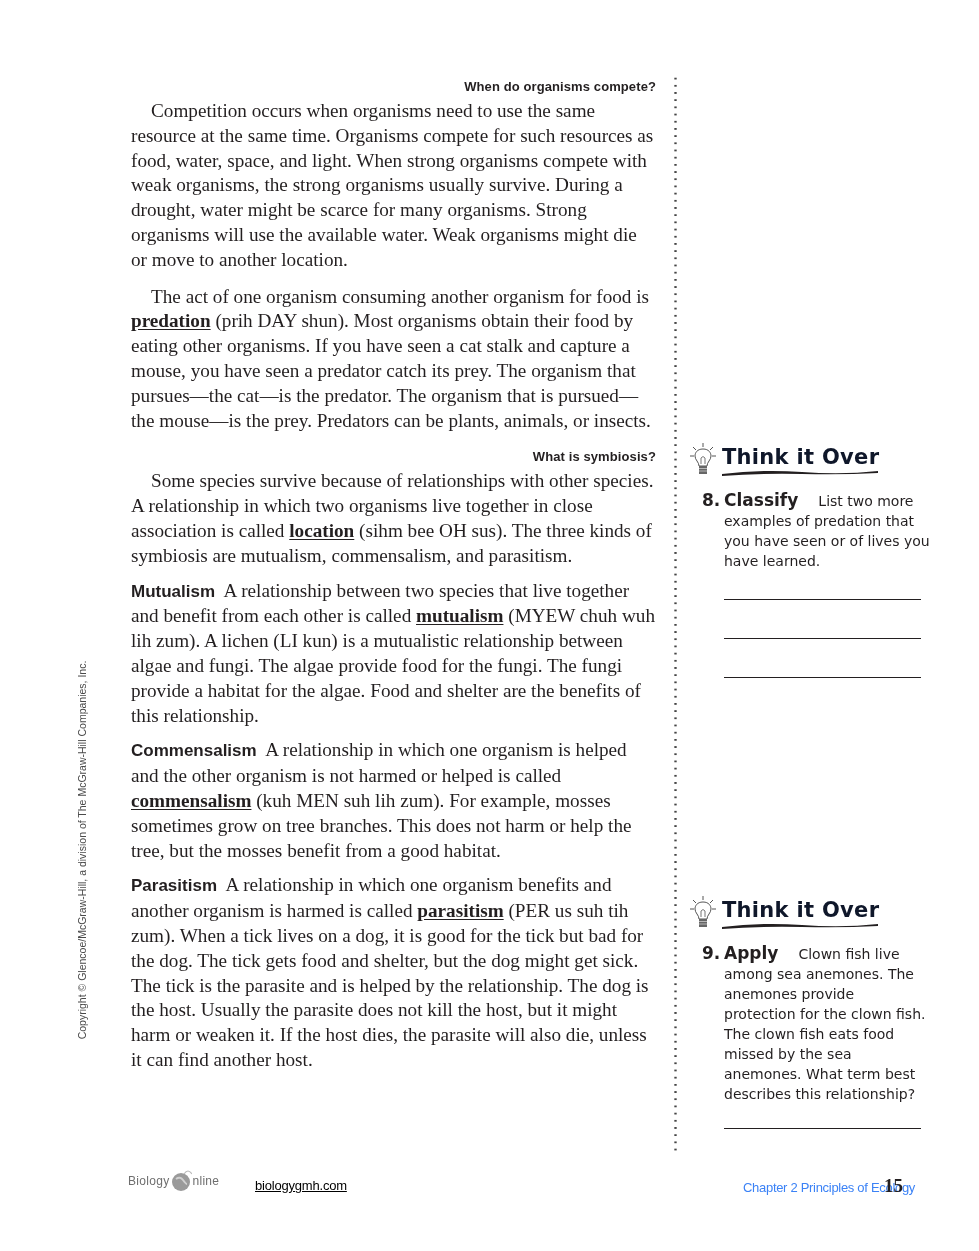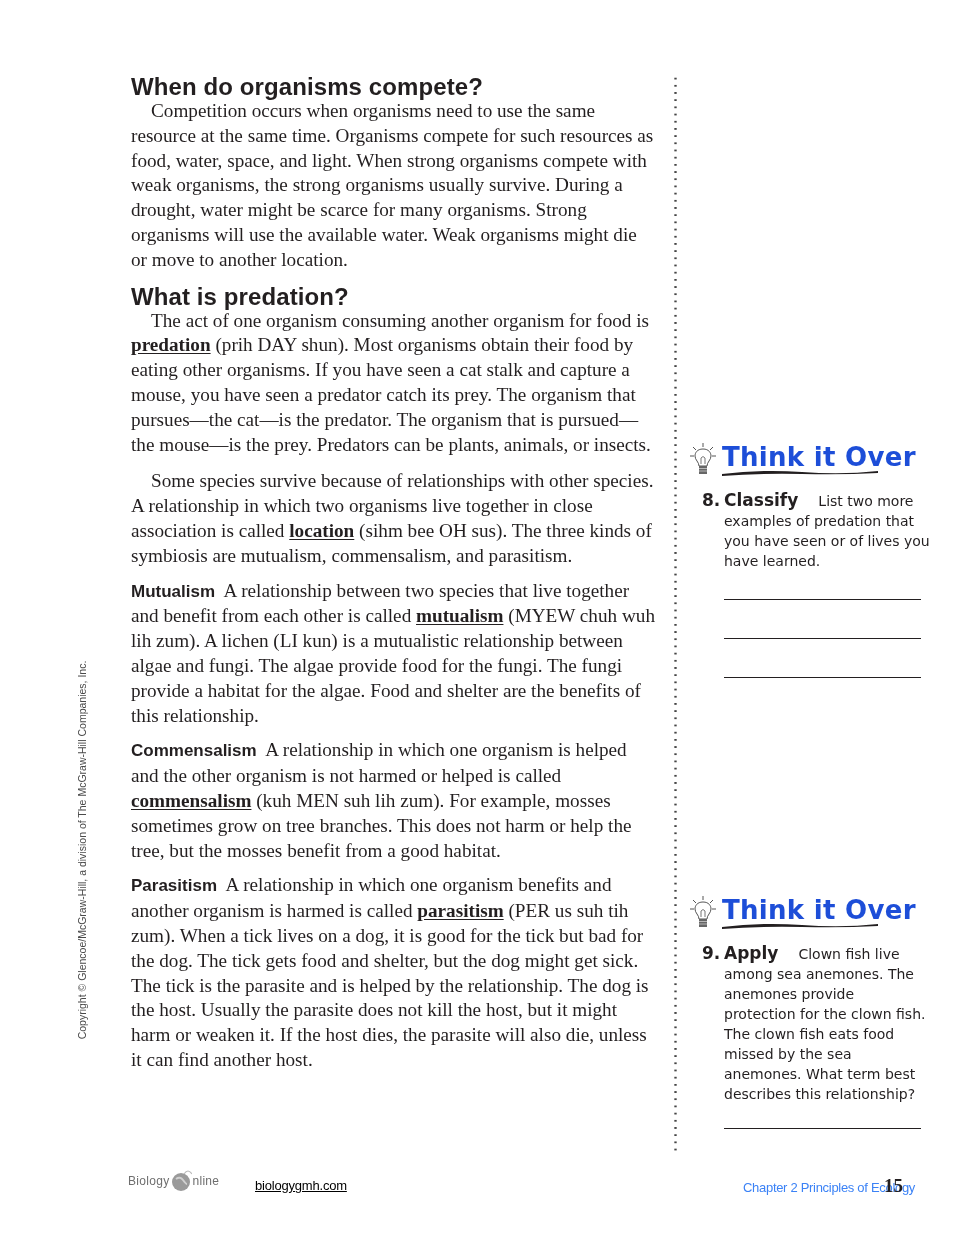--- a/index.html
+++ b/index.html
@@ -2,21 +2,21 @@
 <html><head>
 <meta charset="utf-8">
 <style>
   * { margin: 0; padding: 0; box-sizing: border-box; }
   html, body { width: 979px; height: 1251px; background: #ffffff; overflow: hidden; }
   body { position: relative; color: #231f20; }
 
   .main-col { position: absolute; left: 131px; top: 75px; width: 525px; }
   .h2 {
     font-family: "Liberation Sans", sans-serif; font-weight: bold;
-    font-size: 24px; line-height: 24px; color: #231f20; letter-spacing: 0.1px;
+    font-size: 13px; line-height: 24px; color: #231f20; letter-spacing: 0.1px; text-align: right;
   }
   .para {
     font-family: "Liberation Serif", serif; font-size: 19.2px; line-height: 24.8px;
     color: #231f20;
   }
   .indent { text-indent: 20px; }
   .term { font-weight: bold; text-decoration: underline; text-underline-offset: 2px; }
   .runin {
     font-family: "Liberation Sans", sans-serif; font-weight: bold; font-size: 17px;
   }
@@ -34,22 +34,22 @@
     transform: translate(-50%, -50%) rotate(-90deg);
     white-space: nowrap;
     font-family: "Liberation Sans", sans-serif; font-size: 10.5px; color: #4a4a4a;
   }
 
   .tio { position: absolute; left: 690px; width: 240px; }
   .tio-head { display: flex; align-items: flex-end; height: 36px; }
   .bulb { width: 26px; height: 34px; margin-right: 6px; }
   .tio-title-wrap { position: relative; }
   .tio-title {
-    font-family: "DejaVu Sans", sans-serif; font-weight: bold; font-size: 26px;
-    color: #1d4ed8; letter-spacing: 0.3px; line-height: 26px; display: block;
+    font-family: "DejaVu Sans", sans-serif; font-weight: bold; font-size: 21px;
+    color: #0f172a; letter-spacing: 0.3px; line-height: 26px; display: block;
   }
   .swoosh { display: block; width: 156px; height: 7px; margin-top: -1px; }
 
   .q { margin-top: 14px; padding-left: 34px; position: relative;
        font-family: "DejaVu Sans", sans-serif; font-size: 14px; line-height: 20px; color: #231f20; }
   .q-num { position: absolute; left: 12px; top: 0; font-weight: bold; font-size: 17px; }
   .q-label { font-weight: bold; font-size: 17px; margin-right: 20px; }
   .q-text { font-size: 14px; }
   .answer-line { border-bottom: 1.3px solid #231f20; margin-left: 34px; width: 197px; }
 
@@ -74,24 +74,24 @@
 </style>
 </head>
 <body>
 
 <div class="main-col">
 
   <h2 class="h2">When do organisms compete?</h2>
   <p class="para indent">Competition occurs when organisms need to use the same resource at the same time. Organisms compete for such resources as food, water, space, and light. When strong organisms compete with weak organisms, the strong organisms usually survive. During a drought, water might be scarce for many organisms. Strong organisms will use the available water. Weak organisms might die or move to another location.</p>
   <div class="gap-m"></div>
 
-  <h2 class="h2">What is predation?</h2>
   <p class="para indent"><span>The act of one organism consuming another organism for food is </span><span class="term">predation</span><span> (prih DAY shun). Most organisms obtain their food by eating other organisms. If you have seen a cat stalk and capture a mouse, you have seen a predator catch its prey. The organism that pursues—the cat—is the predator. The organism that is pursued—the mouse—is the prey. Predators can be plants, animals, or insects.</span></p>
   <div class="gap-m"></div>
 
+  <h2 class="h2">What is symbiosis?</h2>
   <p class="para indent"><span>Some species survive because of relationships with other species. A relationship in which two organisms live together in close association is called </span><span class="term">location</span><span> (sihm bee OH sus). The three kinds of symbiosis are mutualism, commensalism, and parasitism.</span></p>
   <div class="gap-s"></div>
 
   <p class="para"><span class="runin">Mutualism</span>&nbsp; <span>A relationship between two species that live together and benefit from each other is called </span><span class="term">mutualism</span><span> (MYEW chuh wuh lih zum). A lichen (LI kun) is a mutualistic relationship between algae and fungi. The algae provide food for the fungi. The fungi provide a habitat for the algae. Food and shelter are the benefits of this relationship.</span></p>
   <div class="gap-s"></div>
 
   <p class="para"><span class="runin">Commensalism</span>&nbsp; <span>A relationship in which one organism is helped and the other organism is not harmed or helped is called </span><span class="term">commensalism</span><span> (kuh MEN suh lih zum). For example, mosses sometimes grow on tree branches. This does not harm or help the tree, but the mosses benefit from a good habitat.</span></p>
   <div class="gap-s"></div>
 
   <p class="para"><span class="runin">Parasitism</span>&nbsp; <span>A relationship in which one organism benefits and another organism is harmed is called </span><span class="term">parasitism</span><span> (PER us suh tih zum). When a tick lives on a dog, it is good for the tick but bad for the dog. The tick gets food and shelter, but the dog might get sick. The tick is the parasite and is helped by the relationship. The dog is the host. Usually the parasite does not kill the host, but it might harm or weaken it. If the host dies, the parasite will also die, unless it can find another host.</span></p>

